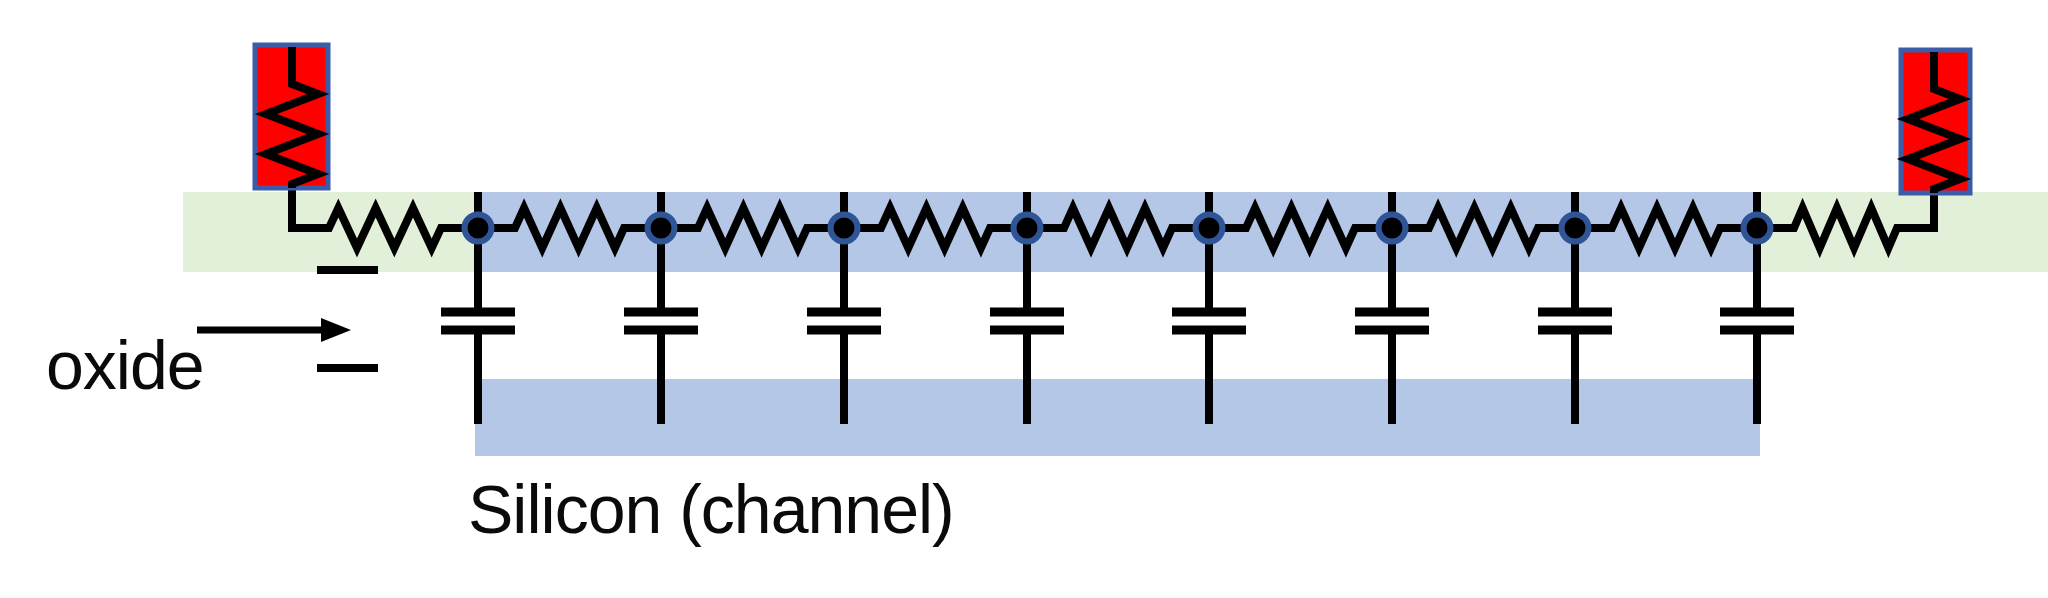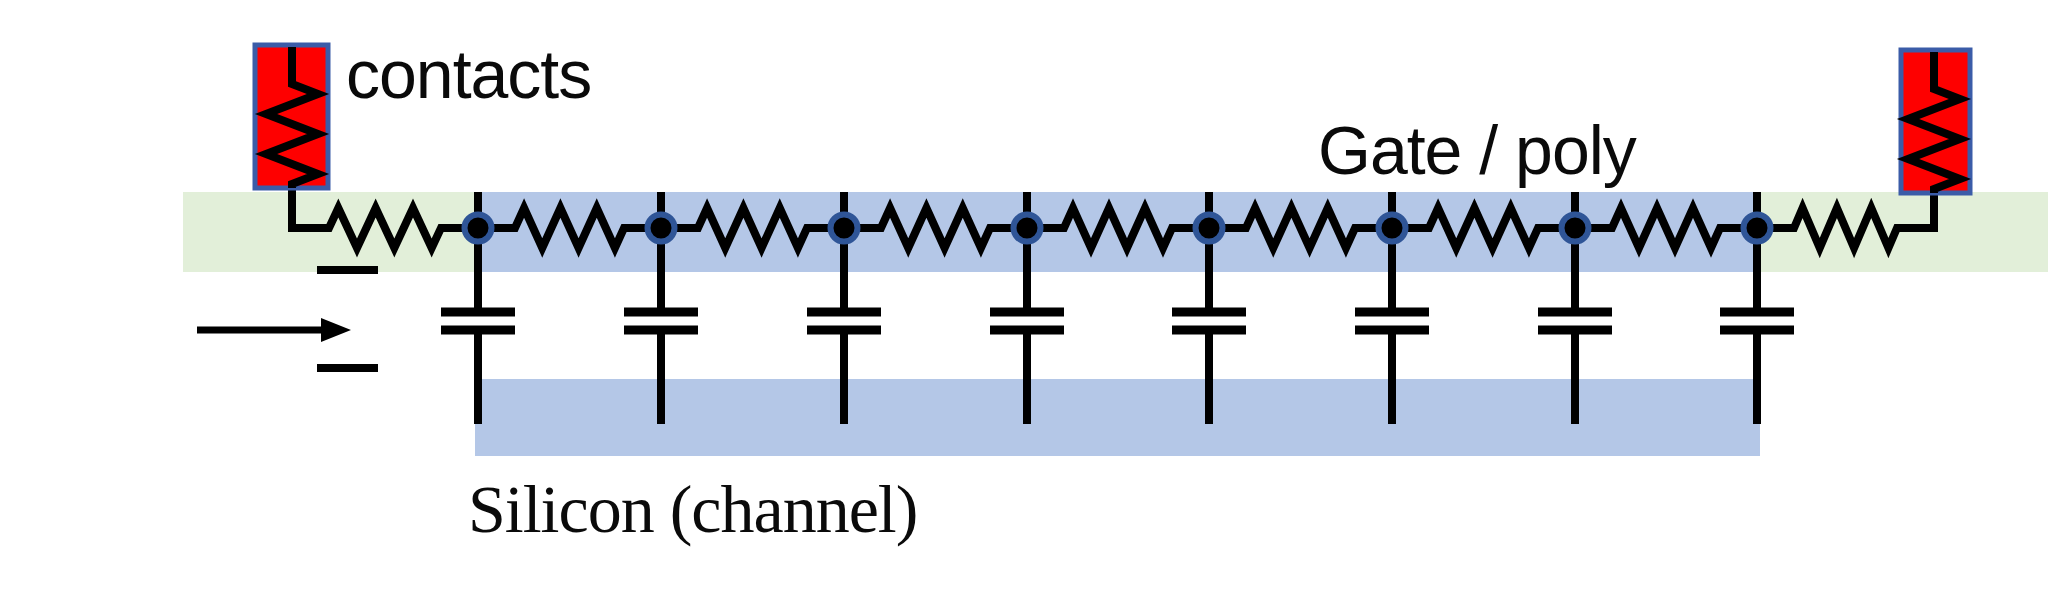--- a/index.html
+++ b/index.html
@@ -17,21 +17,21 @@
     line-height:1;
     letter-spacing:-1px;
     color:#0a0a0a;
     white-space:nowrap;
     font-family:"Liberation Sans",sans-serif;
   }
   #lbl-contacts{left:346px;top:40px;}
   #lbl-gatepoly{left:1318px;top:116px;}
   #lbl-gate{left:46px;top:248px;}
   #lbl-oxide{left:46px;top:331px;}
-  #lbl-silicon{left:468px;top:475px;font-family:Liberation Serif, serif;}
+  #lbl-silicon{left:468px;top:475px;}
 </style>
 </head>
 <body>
 
 <div class="stage">
 
   <svg class="circuit-svg" viewBox="0 0 2048 598" xmlns="http://www.w3.org/2000/svg">
       <rect x="183" y="192" width="1865" height="80" fill="#e2efd9"></rect>
       <rect x="475" y="192" width="1285" height="80" fill="#b4c7e7"></rect>
       <rect x="475" y="379" width="1285" height="77" fill="#b4c7e7"></rect>
@@ -87,16 +87,15 @@
       <circle cx="1209" cy="228" r="13.5" fill="#000000" stroke="#2f5597" stroke-width="6"></circle>
       <circle cx="1392" cy="228" r="13.5" fill="#000000" stroke="#2f5597" stroke-width="6"></circle>
       <circle cx="1575" cy="228" r="13.5" fill="#000000" stroke="#2f5597" stroke-width="6"></circle>
       <circle cx="1757" cy="228" r="13.5" fill="#000000" stroke="#2f5597" stroke-width="6"></circle>
       <line stroke="#000000" stroke-width="8" fill="none" stroke-linejoin="miter" stroke-miterlimit="12" x1="317" y1="270" x2="378" y2="270"></line>
       <line stroke="#000000" stroke-width="8" fill="none" stroke-linejoin="miter" stroke-miterlimit="12" x1="317" y1="368" x2="378" y2="368"></line>
       <line stroke="#000000" stroke-width="7" fill="none" stroke-linejoin="miter" stroke-miterlimit="12" x1="197" y1="330" x2="323" y2="330"></line>
       <polygon fill="#000000" points="351,330 321,318 321,342"></polygon>
     </svg>
 
-  <div class="lbl" id="lbl-contacts">contacts</div>
-  <div class="lbl" id="lbl-gatepoly">Gate / poly</div>
+  <div class="lbl" id="lbl-oxide">oxide</div>
   <div class="lbl" id="lbl-silicon">Silicon (channel)</div>
 </div>
 
 </body></html>

